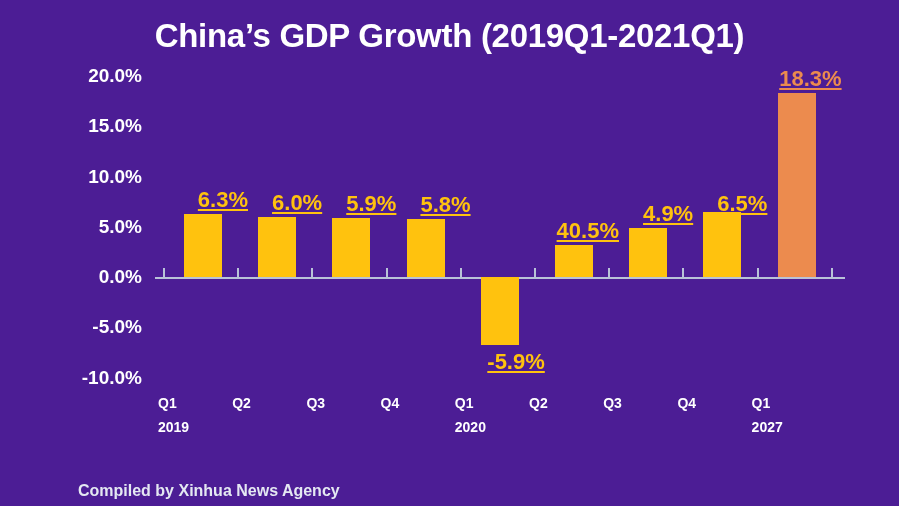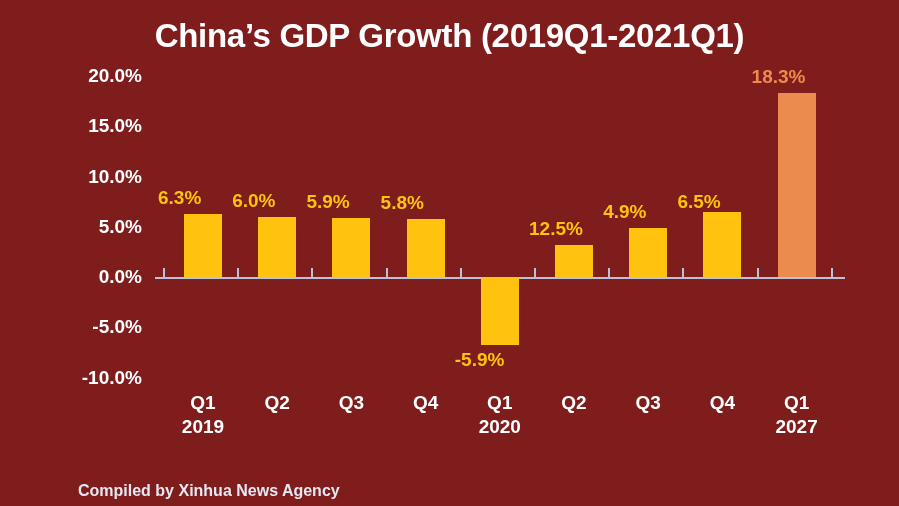--- a/index.html
+++ b/index.html
@@ -11,21 +11,21 @@
     height: 506px;
     overflow: hidden;
     font-family: "Liberation Sans", sans-serif;
     background: #25396b;
   }
 
   #chart-root {
     position: relative;
     width: 899px;
     height: 506px;
-    background: #7f1d1d;
+    background: #4c1d95;
   }
 
   
   #chart-title {
     position: absolute;
     left: 0;
     top: 17px;
     width: 899px;
     text-align: center;
     font-size: 33px;
@@ -84,34 +84,35 @@
     position: absolute;
     width: 38px;
   }
 
   .bar-pos { background: #ffc20e; }
   .bar-highlight { background: #ec8b4e; }
 
   .bar-label {
     position: absolute;
     width: 90px;
+    text-align: right;
+    font-size: 22px;
+    font-weight: bold;
+    color: #ffc20e;
+    white-space: nowrap;
+    text-decoration: underline;
+  }
+  .bar-label-highlight { color: #ec8b4e; }
+
+  
+  .x-label {
+    position: absolute;
+    width: 90px;
     text-align: left;
-    font-size: 19px;
-    font-weight: bold;
-    color: #ffc20e;
-    white-space: nowrap;
-  }
-  .bar-label-highlight { color: #ec8b4e; }
-
-  
-  .x-label {
-    position: absolute;
-    width: 90px;
-    text-align: center;
-    font-size: 19px;
+    font-size: 14px;
     font-weight: bold;
     color: #ffffff;
     white-space: nowrap;
   }
   .x-label .q {
     display: block;
     line-height: 24px;
   }
   .x-label .yr {
     display: block;
@@ -187,21 +188,21 @@
         <div class="bar-label" style="left: 158px; top: 186.685px; color: rgb(255, 194, 14);">6.3%</div>
         <div class="bar bar-pos" style="left: 258.2px; top: 216.7px; height: 60.3px; background: rgb(255, 194, 14);"></div>
         <div class="bar-label" style="left: 232.2px; top: 189.7px; color: rgb(255, 194, 14);">6.0%</div>
         <div class="bar bar-pos" style="left: 332.4px; top: 217.705px; height: 59.295px; background: rgb(255, 194, 14);"></div>
         <div class="bar-label" style="left: 306.4px; top: 190.705px; color: rgb(255, 194, 14);">5.9%</div>
         <div class="bar bar-pos" style="left: 406.6px; top: 218.71px; height: 58.29px; background: rgb(255, 194, 14);"></div>
         <div class="bar-label" style="left: 380.6px; top: 191.71px; color: rgb(255, 194, 14);">5.8%</div>
         <div class="bar bar-pos" style="left: 480.8px; top: 277px; height: 68.34px; background: rgb(255, 194, 14);"></div>
         <div class="bar-label" style="left: 454.8px; top: 349.34px; color: rgb(255, 194, 14);">-5.9%</div>
         <div class="bar bar-pos" style="left: 555px; top: 244.84px; height: 32.16px; background: rgb(255, 194, 14);"></div>
-        <div class="bar-label" style="left: 529px; top: 217.84px; color: rgb(255, 194, 14);">12.5%</div>
+        <div class="bar-label" style="left: 529px; top: 217.84px; color: rgb(255, 194, 14);">40.5%</div>
         <div class="bar bar-pos" style="left: 629.2px; top: 227.755px; height: 49.245px; background: rgb(255, 194, 14);"></div>
         <div class="bar-label" style="left: 603.2px; top: 200.755px; color: rgb(255, 194, 14);">4.9%</div>
         <div class="bar bar-pos" style="left: 703.4px; top: 211.675px; height: 65.325px; background: rgb(255, 194, 14);"></div>
         <div class="bar-label" style="left: 677.4px; top: 191px; color: rgb(255, 194, 14);">6.5%</div>
         <div class="bar bar-highlight" style="left: 777.6px; top: 93.085px; height: 183.915px; background: rgb(236, 139, 78);"></div>
         <div class="bar-label bar-label-highlight" style="left: 751.6px; top: 66.085px; color: rgb(236, 139, 78);">18.3%</div>
       </div>
     <div id="xlabels-layer">
         <div class="x-label" style="left: 158px; top: 391px;">
           <span class="q">Q1</span>

